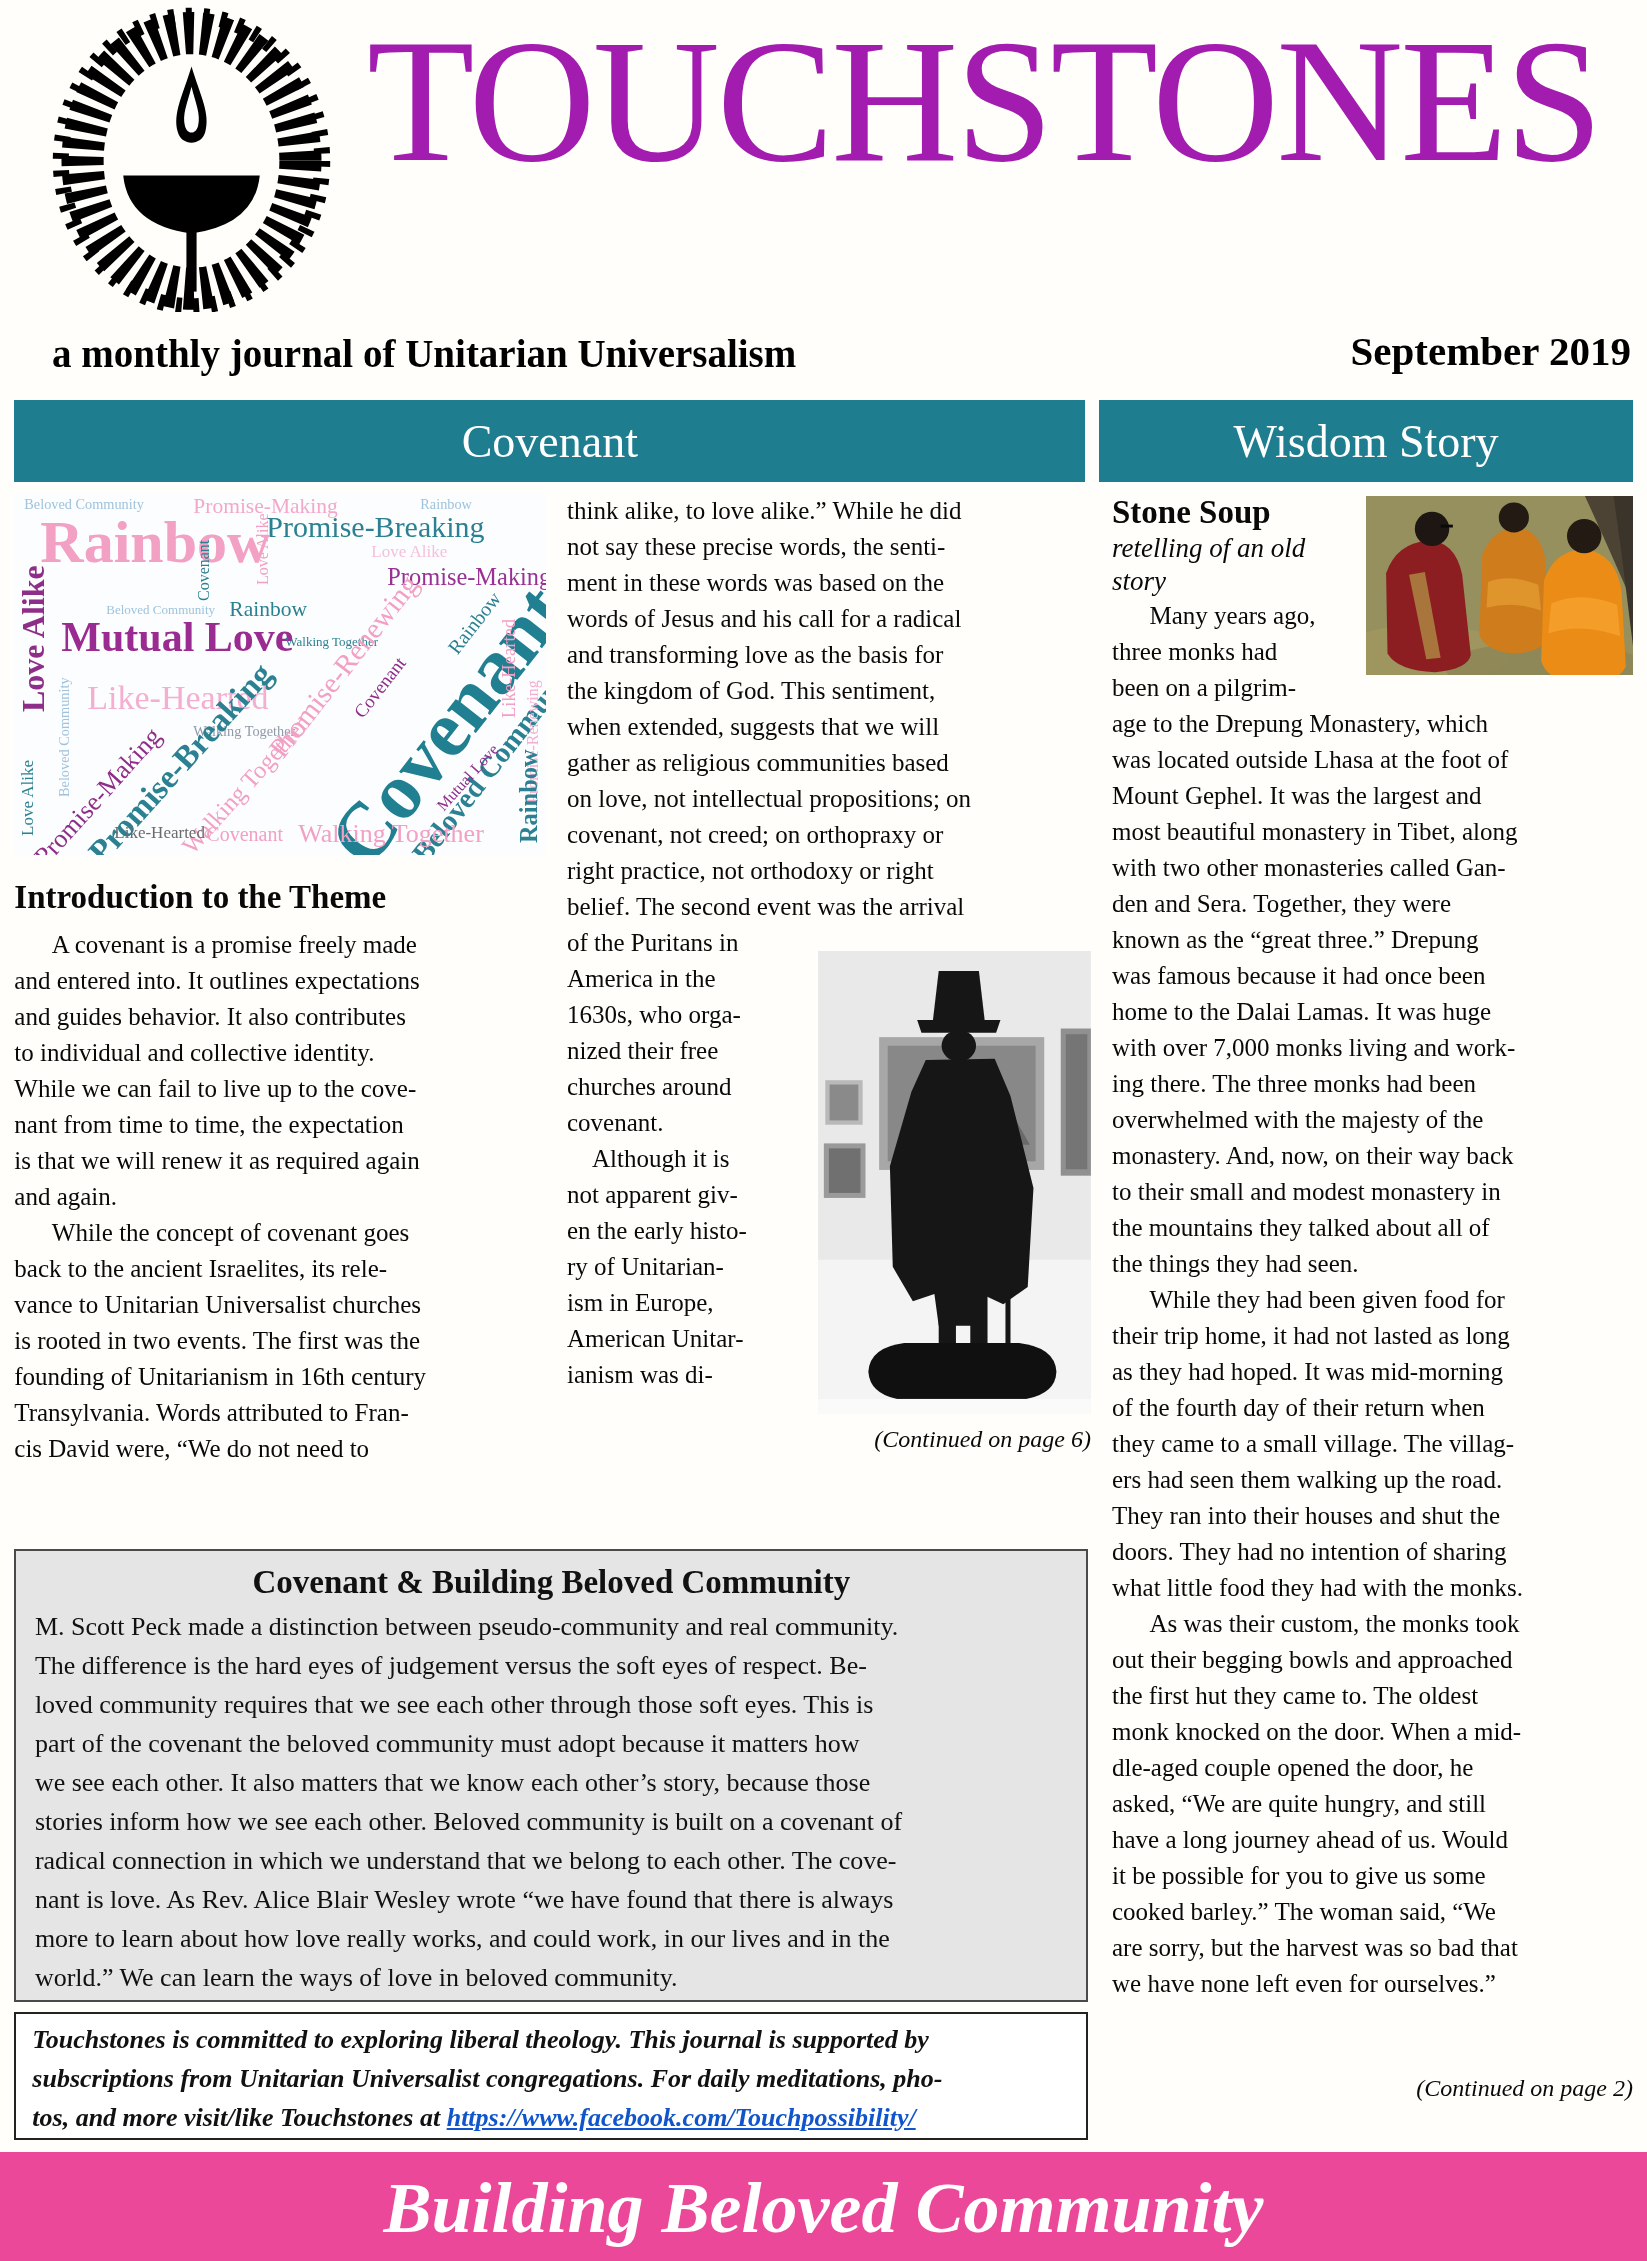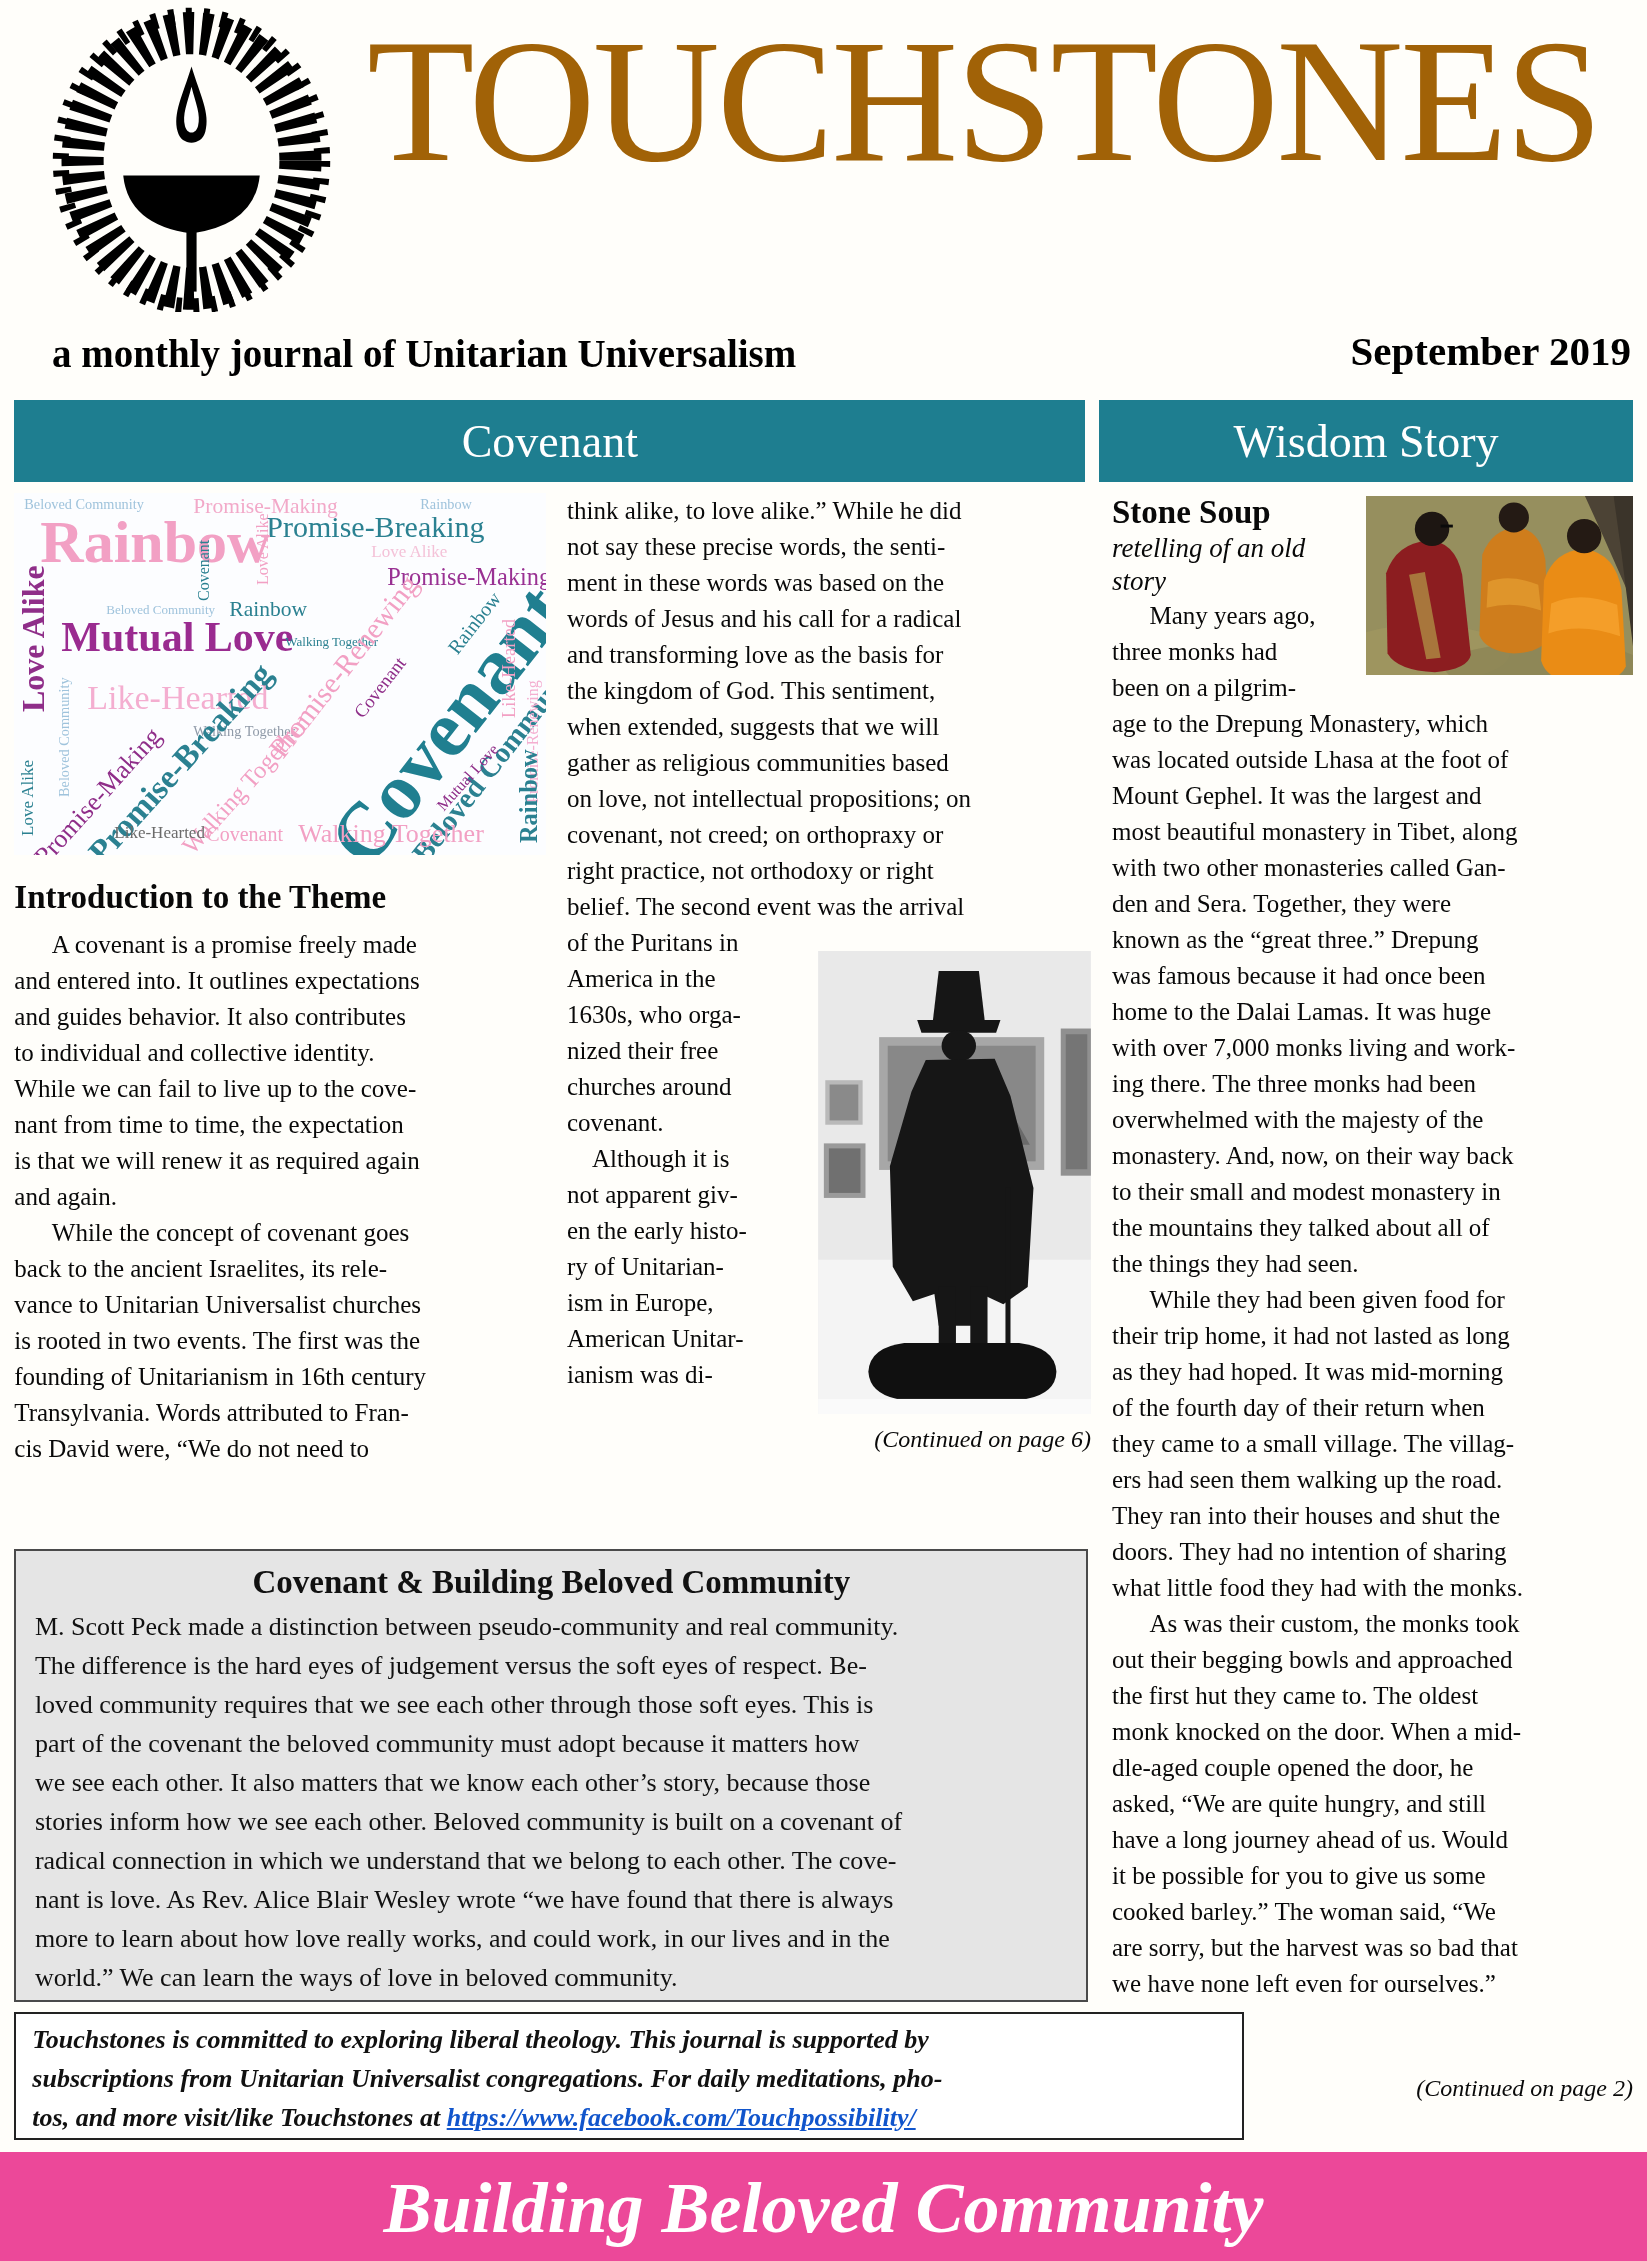--- a/index.html
+++ b/index.html
@@ -1,21 +1,21 @@
 <!DOCTYPE html>
 <html style="font-size:11.5px"><head>
 <meta charset="utf-8">
 <style>
   html,body{margin:0;padding:0;background:#777;}
   .page{position:relative;width:1647px;height:2261px;background:#fffefa;overflow:hidden;
         font-family:"Liberation Serif",serif;color:#111;}
   
   .logo{position:absolute;left:39px;top:3.6px;width:305px;height:308px;}
   .masthead-title{position:absolute;left:367px;top:13px;width:1280px;height:186px;
-      font-size:176px;letter-spacing:-2.9px;line-height:1;color:#a16207;white-space:nowrap;}
+      font-size:176px;letter-spacing:-2.9px;line-height:1;color:#a21caf;white-space:nowrap;}
   .subtitle{position:absolute;left:52px;top:331px;font-size:39px;font-weight:bold;color:#000;}
   .issue-date{position:absolute;right:16px;top:327px;font-size:41px;font-weight:bold;color:#000;}
   
   .banner{position:absolute;top:400px;height:82px;background:#1e7e90;color:#fff;
       display:flex;align-items:center;justify-content:center;font-size:46px;}
   .banner.left{left:14.3px;width:1071px;}
   .banner.right{left:1099px;width:534px;}
   .banner-bottom{position:absolute;left:0;top:2152px;width:1647px;height:112px;background:#ec4899;
       color:#fff;display:flex;align-items:center;justify-content:center;
       font-size:72px;font-weight:bold;font-style:italic;}
@@ -36,21 +36,21 @@
   
   .statue-img{float:right;width:273px;height:463px;margin:26px 0 7.2px 8.6px;}
   .monks-img{float:right;width:267px;height:179px;margin:2.9px 0 8.6px 8.6px;}
   .mid-continued{clear:both;margin-top:20px;}
   .right-continued{margin-top:68px;}
   
   .feature-box{position:absolute;left:14.3px;top:1549px;width:1074px;height:453px;
       background:#e5e5e5;border:2.9px solid #4a4a4a;box-sizing:border-box;padding:10px 18.6px;}
   .feature-box h2{margin:1.4px 0 4.3px 0;text-align:center;font-size:33px;line-height:40px;}
   .feature-box .pre{font-size:26px;line-height:39px;}
-  .footer-box{position:absolute;left:14.3px;top:2012px;width:1230px;height:128px;
+  .footer-box{position:absolute;left:14.3px;top:2012px;width:1074px;height:128px;
       background:#ffffff;border:2.2px solid #222;box-sizing:border-box;padding:5.7px 16px;
       font-weight:bold;font-style:italic;font-size:26px;line-height:39px;}
   .footer-box a{color:#1155cc;text-decoration:underline;cursor:pointer;}
   .svgfit{width:100%;height:100%;display:block;}
 </style>
 </head>
 <body>
 
 <div class="page">
 

